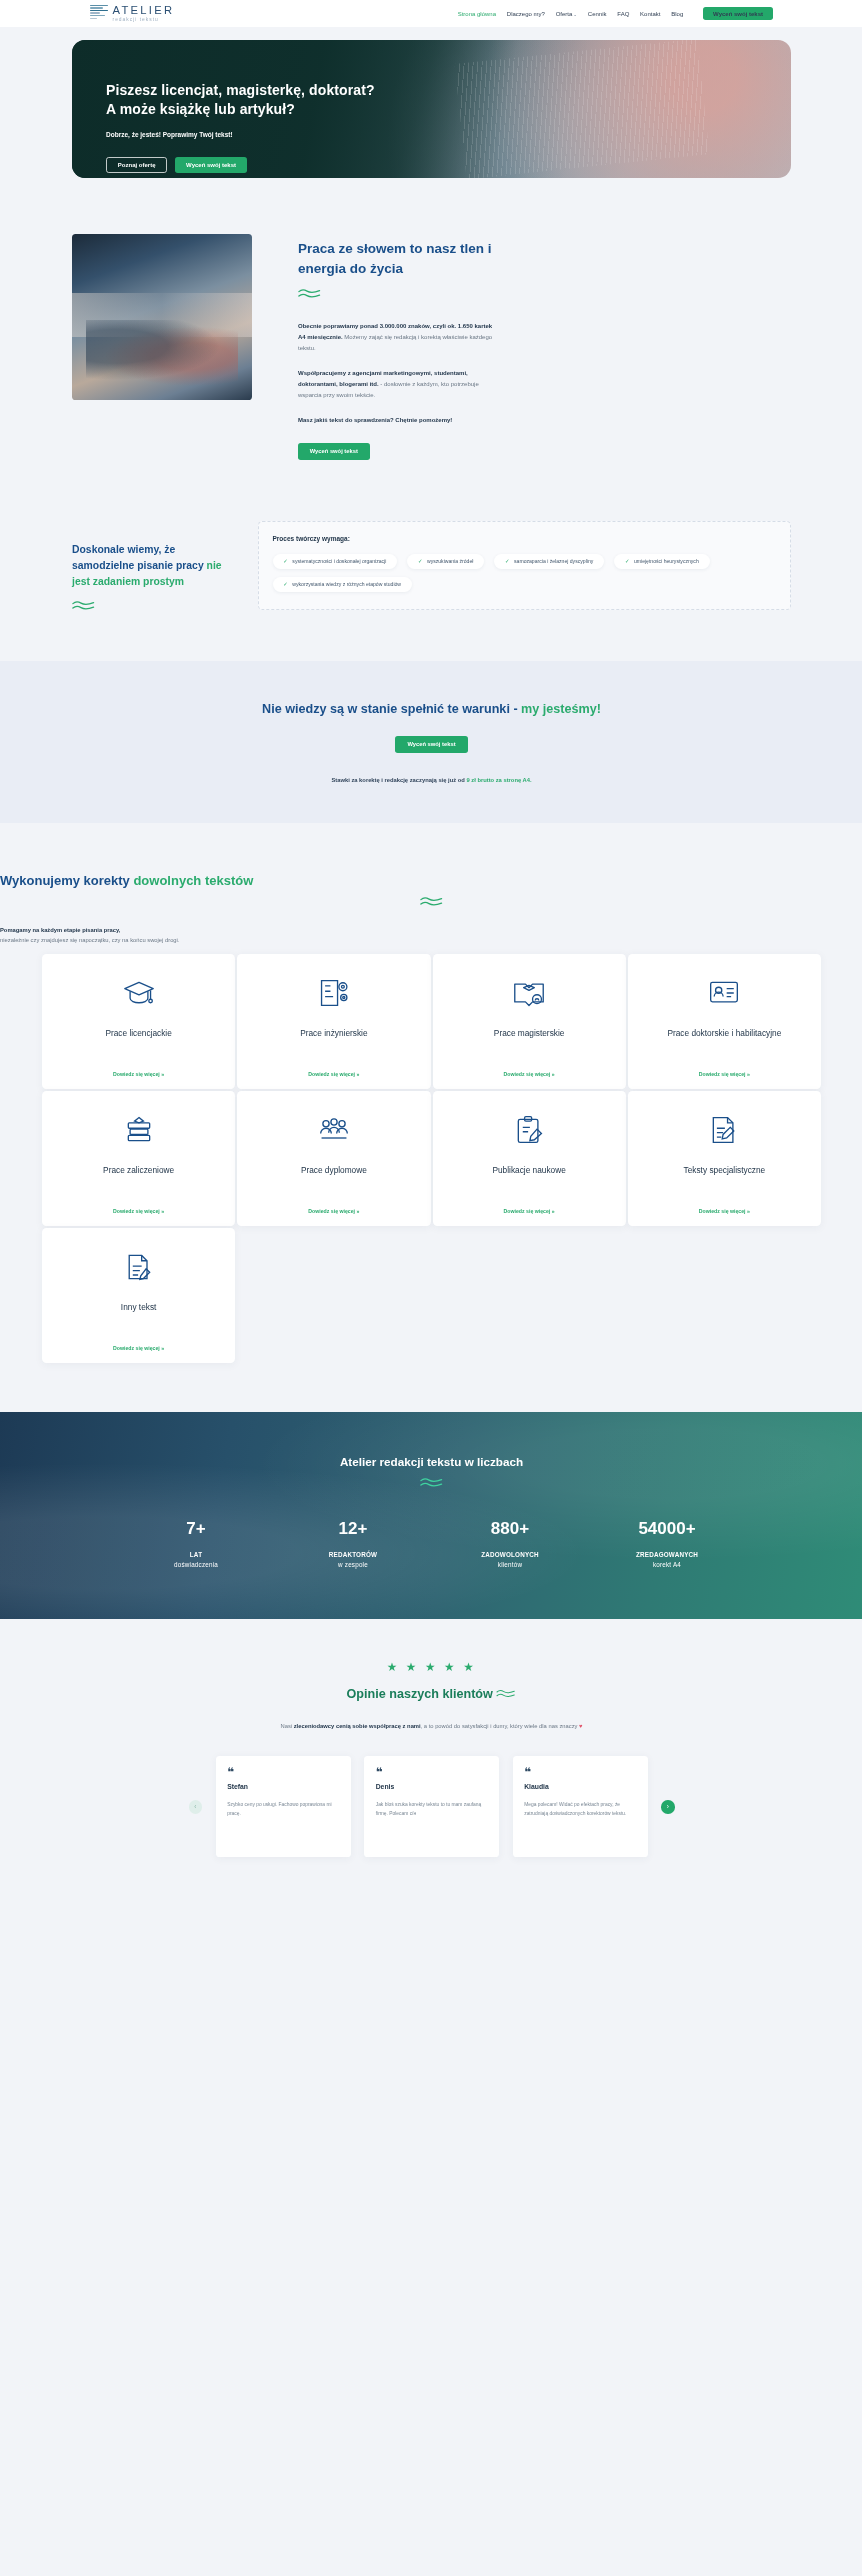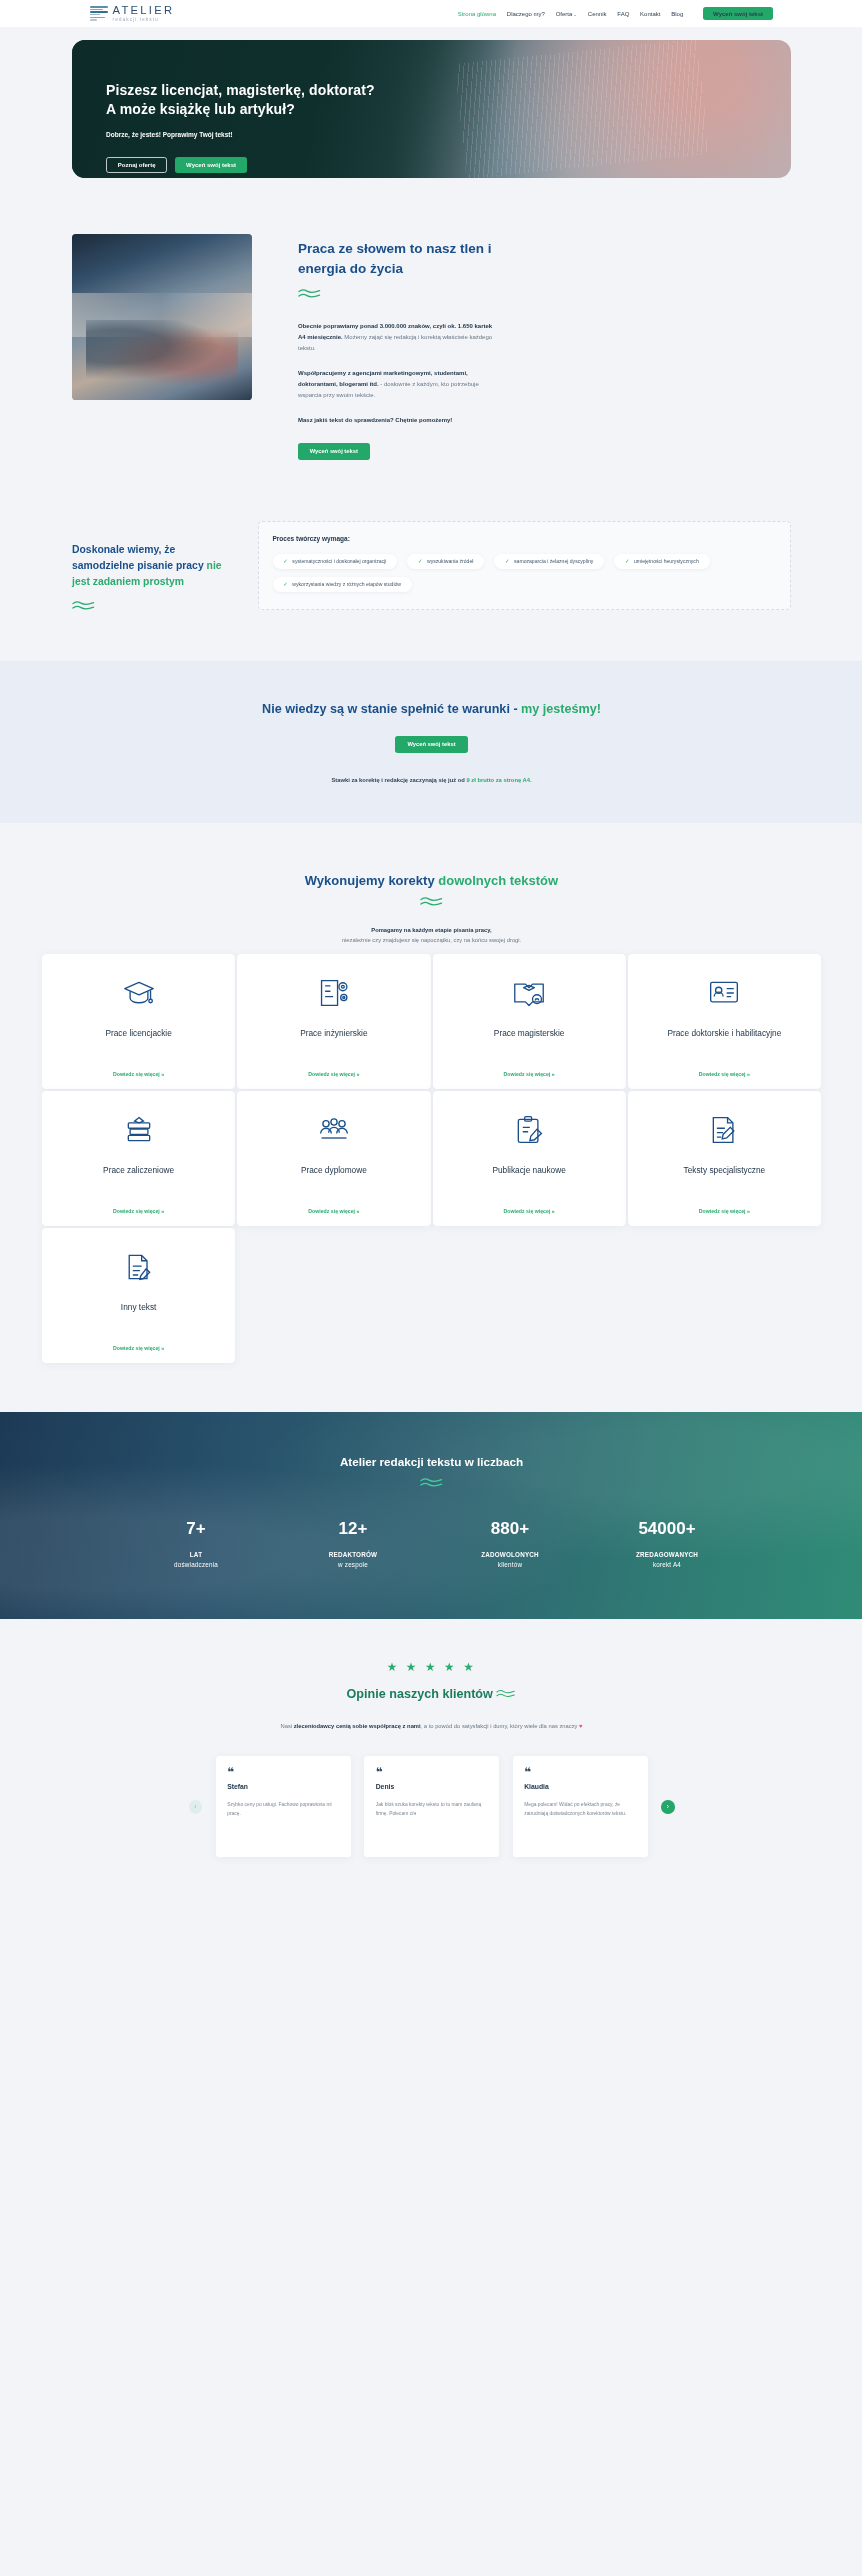--- a/index.html
+++ b/index.html
@@ -8,21 +8,21 @@
     font-family:"Liberation Sans","DejaVu Sans",sans-serif;
     background:#f2f4f8;color:#1d3f6e;width:863px;height:2576px;overflow:hidden;
     -webkit-font-smoothing:antialiased;
   }
   .page{width:863px;height:2576px;position:relative;background:#f2f4f8;}
 
   
   .header{height:27px;background:#ffffff;display:flex;align-items:center;
     justify-content:center;gap:0;position:relative;}
   .hdr-inner{width:683px;display:flex;align-items:center;}
-  .logo{display:flex;align-items:center;gap:4.5px;}
+  .logo{display:flex;align-items:flex-start;gap:4.5px;}
   .logo-mark{width:18px;height:14.4px;display:flex;flex-direction:column;justify-content:space-between;}
   .logo-mark i{display:block;height:1.4px;border-radius:0.9px;background:#9fb6c9;}
   .logo-mark i:nth-child(1){width:100%;background:#5b8fa8}
   .logo-mark i:nth-child(2){width:70%;background:#7fa8bd}
   .logo-mark i:nth-child(3){width:100%;background:#2f6f8f}
   .logo-mark i:nth-child(4){width:55%;background:#9fb6c9}
   .logo-mark i:nth-child(5){width:85%;background:#7fa8bd}
   .logo-mark i:nth-child(6){width:40%;background:#b5c6d4}
   .logo-txt{line-height:1}
   .logo-name{font-size:11.2px;letter-spacing:2.3px;color:#2b4f73;font-weight:400}
@@ -90,21 +90,21 @@
 
   
   .band-light{background:#e9edf5;margin-top:47px;padding:38px 0 40px;text-align:center;}
   .band-light h2{font-size:12.6px;line-height:1.6;font-weight:700;color:#1a4f8a;}
   .band-light h2 .gr{color:#2bab6e;}
   .band-light .btn{height:17px;padding:0 12.6px;font-size:5.8px;margin-top:17px;border-radius:2.7px;}
   .rates{margin-top:24px;font-size:5.8px;font-weight:700;color:#33465c;}
   .rates .gr{color:#2bab6e;}
 
   
-  .services{padding:50px 0 0;text-align:center;}
+  .services{padding:50px 0 0;text-align:left;}
   .services h2{font-size:13px;font-weight:700;color:#1a4f8a;}
   .services h2 .gr{color:#2bab6e;}
   .services .sq{display:flex;justify-content:center;margin-top:8px;}
   .services-sub{margin-top:18px;font-size:5.8px;line-height:1.85;color:#6b7886;}
   .services-sub b{color:#24384d;font-weight:700;}
   .grid{display:grid;grid-template-columns:repeat(4,1fr);gap:2px;margin-top:8px;
     padding:0 42px;}
   .card{background:#fff;border-radius:4.5px;height:135px;display:flex;flex-direction:column;
     align-items:center;justify-content:flex-start;padding:18px 7.2px 12.6px;box-shadow:0 1.8px 8px rgba(30,50,80,.05);}
   .card .ico{height:41px;display:flex;align-items:center;justify-content:center;}

